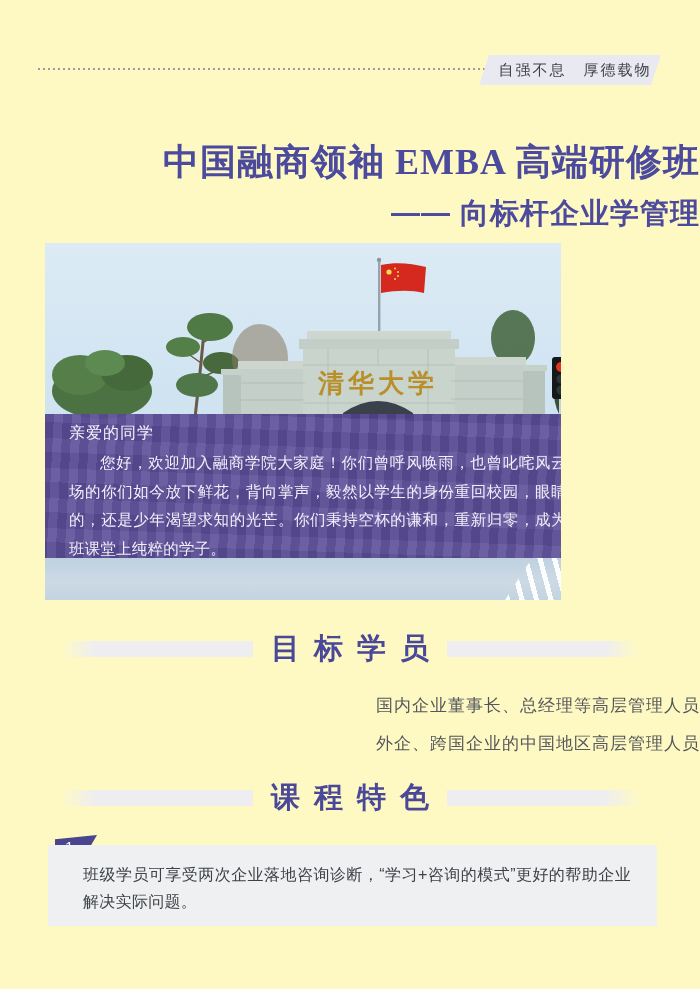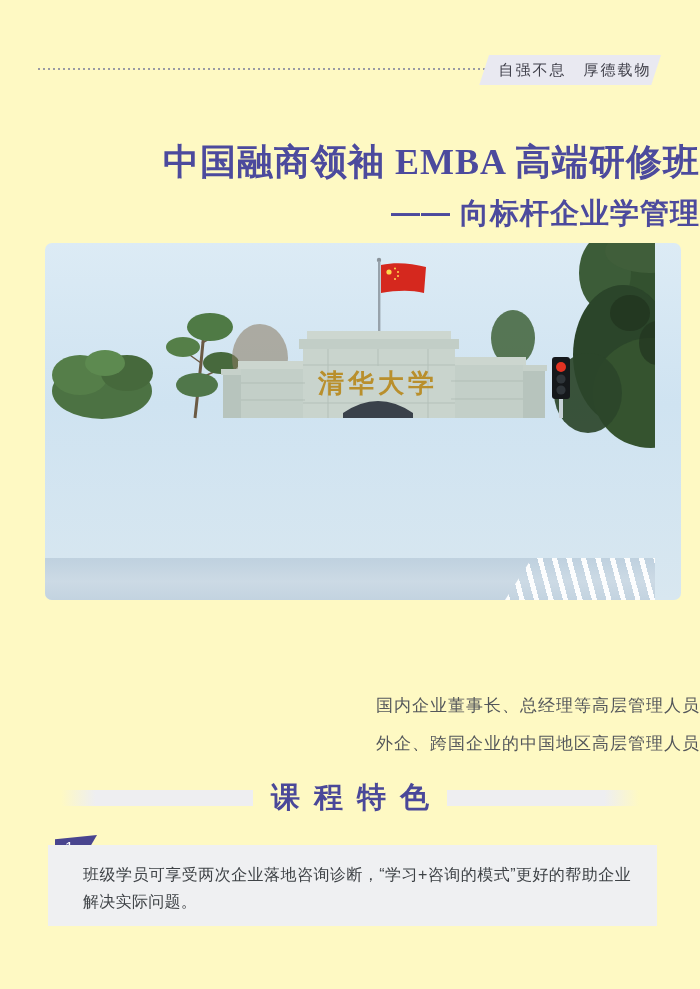--- a/index.html
+++ b/index.html
@@ -28,21 +28,21 @@
     position:absolute; top:138px; left:0; width:700px; text-align:right;
     font-family:"Liberation Serif","DejaVu Serif",serif; font-weight:bold;
     font-size:36px; color:#4c4a9d; letter-spacing:1px;
   }
   .title-2 {
     position:absolute; top:194px; left:0; width:700px; text-align:right;
     font-weight:bold; font-size:29px; color:#4c4a9d; letter-spacing:1px;
   }
 
   
-  .photo { position:absolute; left:45px; top:243px; width:636px; height:357px; overflow:hidden;border-radius:7px; }
+  .photo { position:absolute; left:45px; top:243px; width:516px; height:357px; overflow:hidden; }
   .sky {
     position:absolute; inset:0;
     background:linear-gradient(180deg,#dcebf5 0%,#cfe3f1 45%,#d8e7f0 100%);
   }
   .scene { position:absolute; left:0; top:0; width:610px; height:357px; }
 
   .road {
     position:absolute; left:0; top:315px; width:610px; height:42px;
     background:linear-gradient(180deg,#bfd1df 0%,#ccdae5 55%,#c3d3e0 100%);
   }
@@ -203,22 +203,31 @@
         <circle cx="516" cy="136" r="4.6" fill="#2e3439"></circle>
         <circle cx="516" cy="147" r="4.6" fill="#2e3439"></circle>
       </g>
     </svg>
 
     <div class="road">
       <div class="crosswalk"></div>
 
     </div>
 
-  </div>
-
+    <div class="greeting-overlay">
+      <p class="greeting-title">亲爱的同学</p>
+      <p class="greeting-body">您好，欢迎加入融商学院大家庭！你们曾呼风唤雨，也曾叱咤风云，久经商场的你们如今放下鲜花，背向掌声，毅然以学生的身份重回校园，眼睛里闪烁着的，还是少年渴望求知的光芒。你们秉持空杯的谦和，重新归零，成为融商领袖班课堂上纯粹的学子。</p>
+    </div>
+  </div>
+
+  <div class="sec-head target">
+    <div class="strip strip-left"></div>
+    <span class="sec-title">目标学员</span>
+    <div class="strip strip-right"></div>
+  </div>
 
   <div class="target-list">
     <p class="target-item">国内企业董事长、总经理等高层管理人员</p>
     <p class="target-item">外企、跨国企业的中国地区高层管理人员</p>
   </div>
 
   <div class="sec-head features">
     <div class="strip strip-left"></div>
     <span class="sec-title">课程特色</span>
     <div class="strip strip-right"></div>

